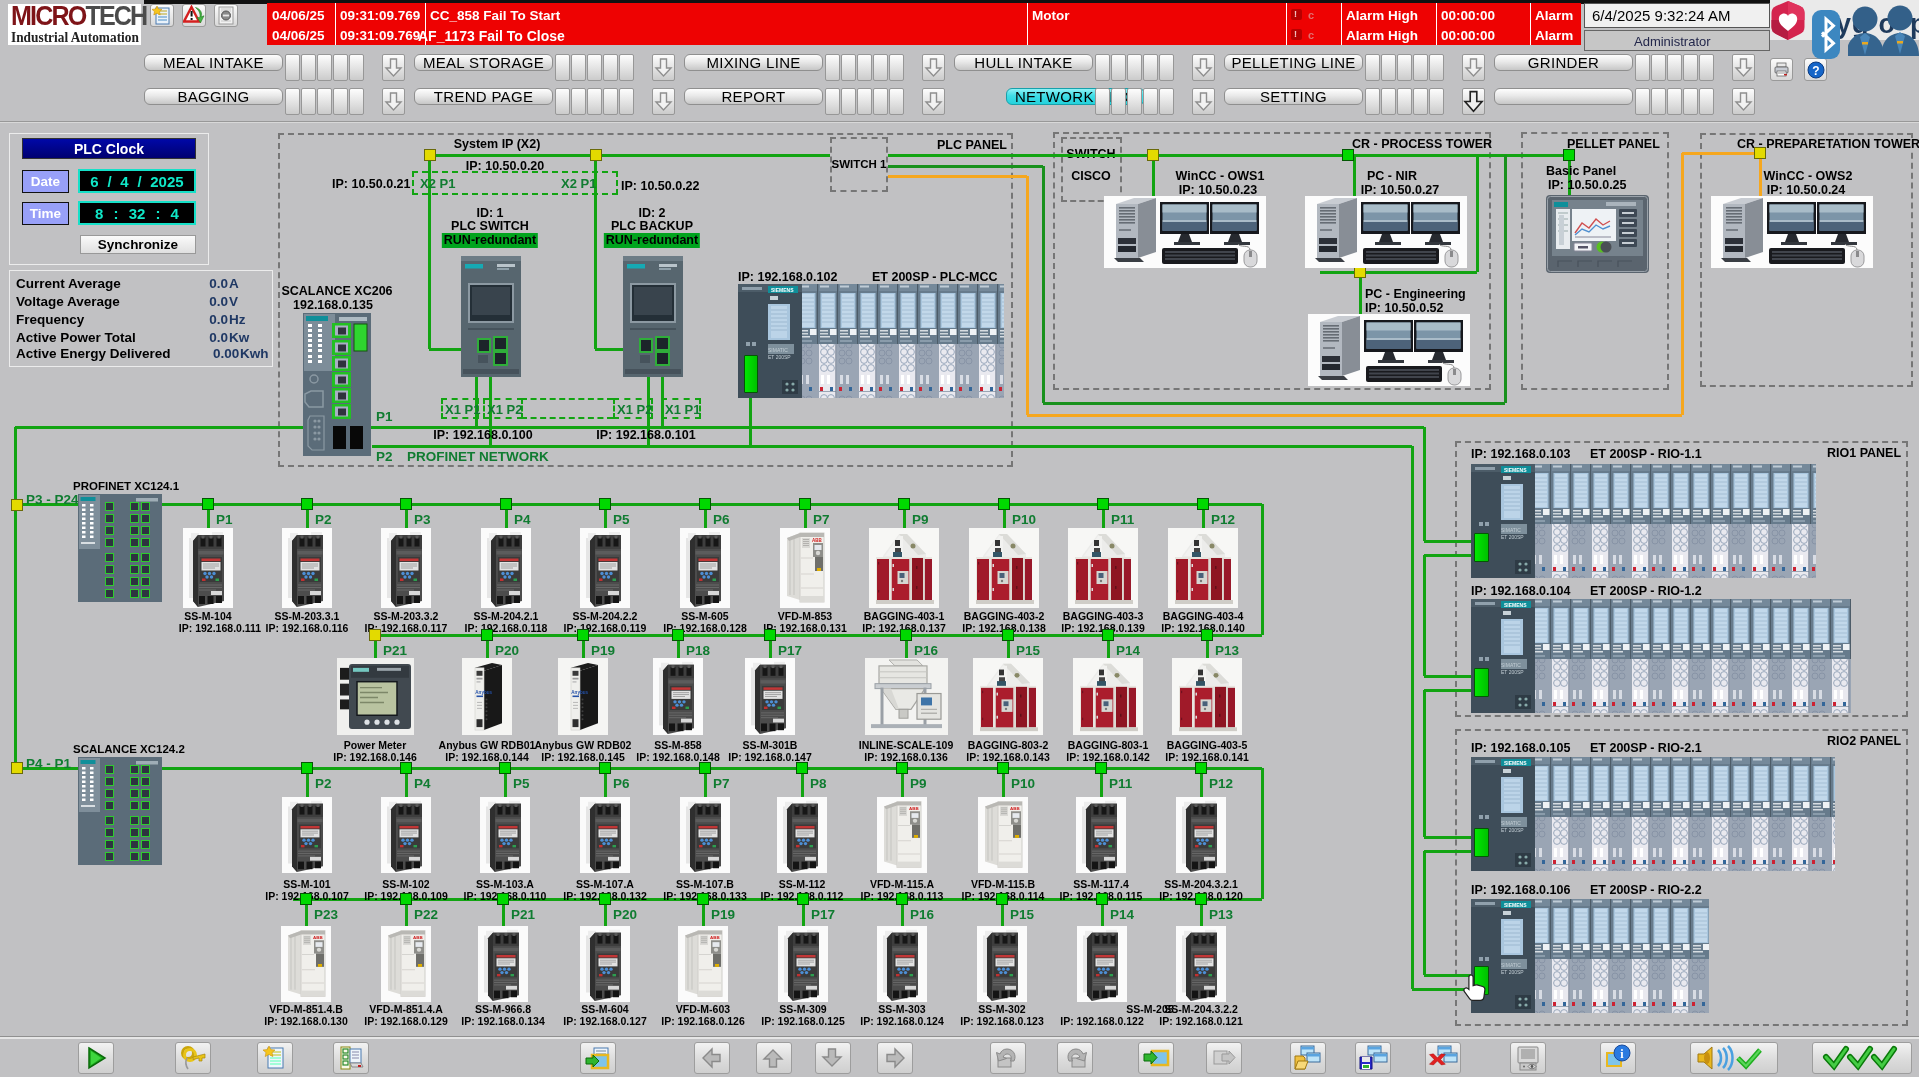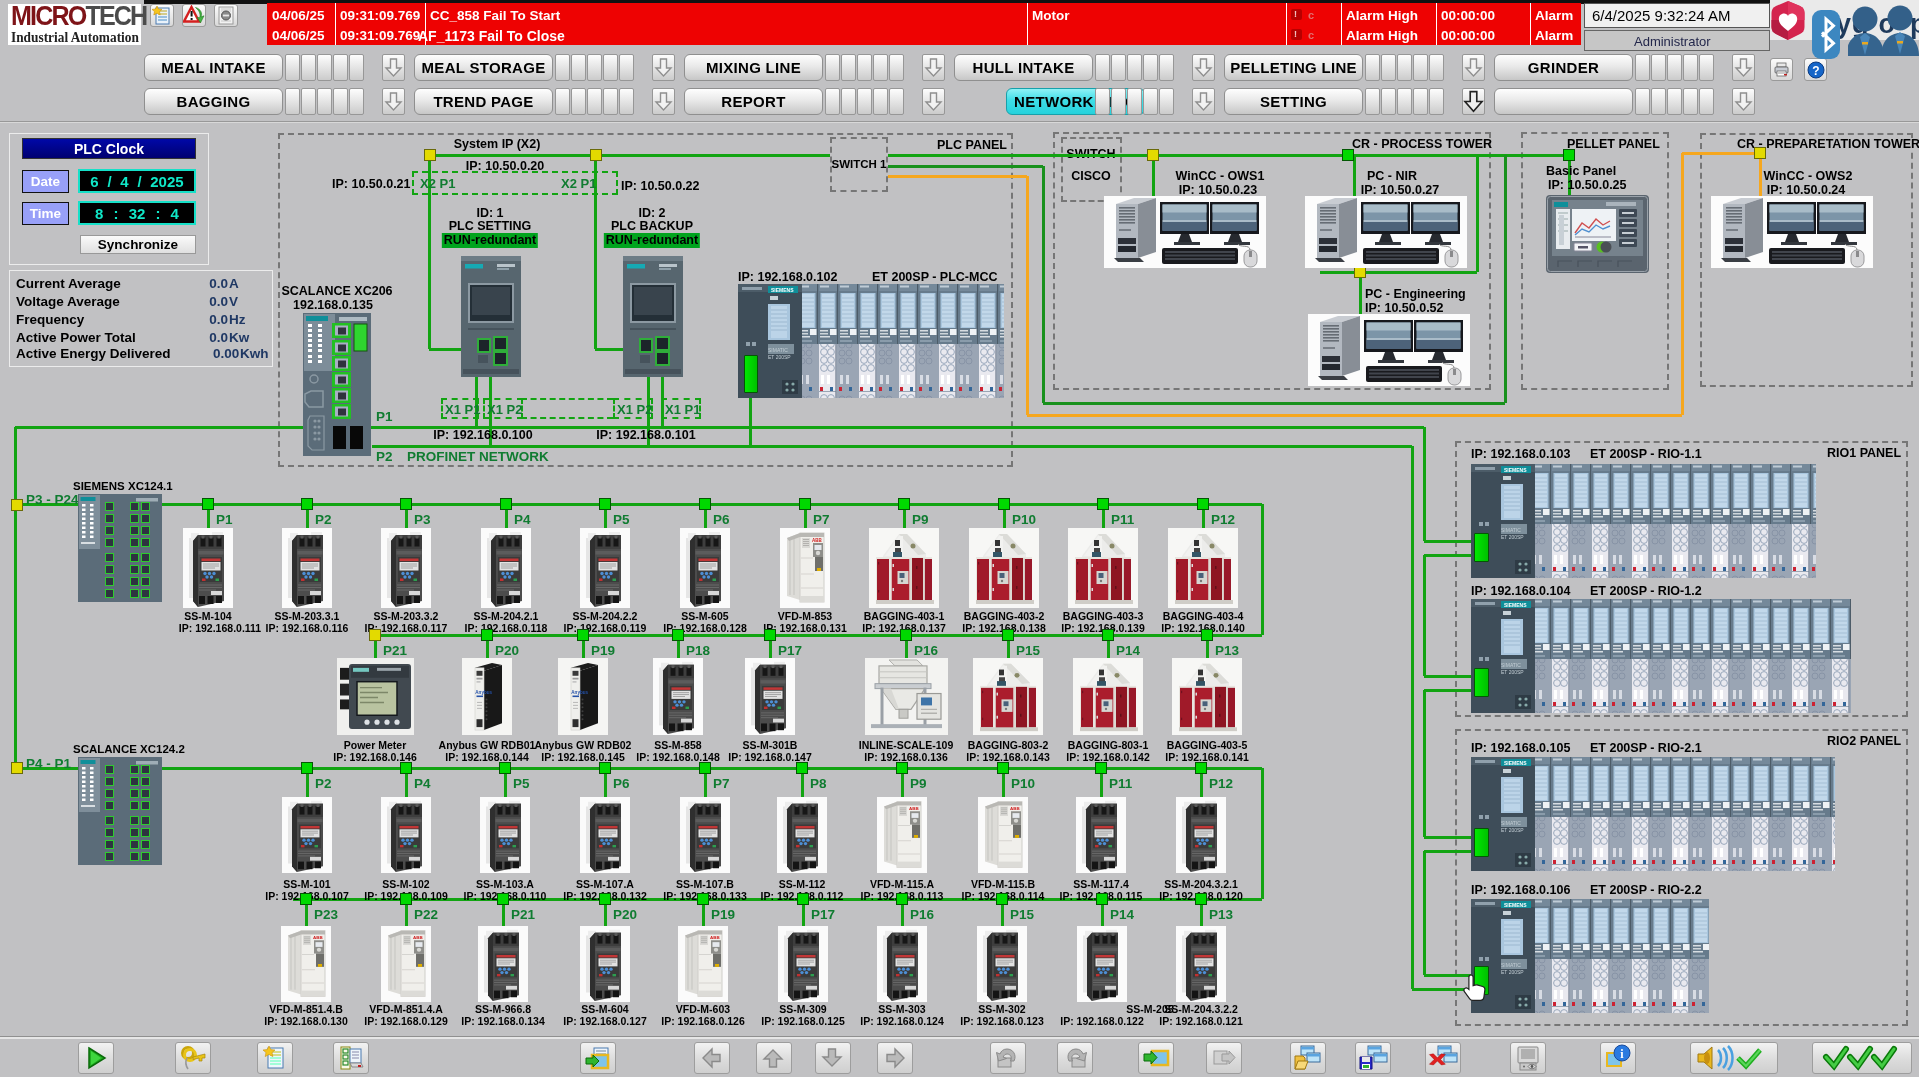--- a/index.html
+++ b/index.html
@@ -9,21 +9,21 @@
 .lnd{position:absolute;background:#18911c}
 .sq{position:absolute;width:12px;height:12px;background:#00d900;border:1px solid #035703}
 .sqy{background:#e3da00;border-color:#6a6a08}
 .pl{position:absolute;color:#107c31;font-weight:700;font-size:13.5px;white-space:nowrap;line-height:1}
 .lbl{position:absolute;color:#000;font-weight:700;font-size:10.5px;white-space:nowrap;line-height:1;transform:translateX(-50%)}
 .tl{position:absolute;color:#000;font-weight:700;font-size:12.5px;white-space:nowrap;line-height:1}
 .tlc{position:absolute;color:#000;font-weight:700;font-size:12.5px;white-space:nowrap;line-height:1;transform:translateX(-50%)}
 .dash{position:absolute;border:2px dashed #767676}
 .dashg{position:absolute;border:2px dashed #12a412}
 .gl{position:absolute;color:#107c31;font-weight:700;font-size:12px;white-space:nowrap;line-height:1}
-.nbtn{position:absolute;width:139px;height:27px;background:linear-gradient(#fefefe,#e9e9e9 45%,#cdcdcd 90%,#c6c6c6);border:1px solid #8f8f8f;border-radius:6px;display:flex;align-items:center;justify-content:center;font-weight:700;font-size:15px;color:#000;letter-spacing:.3px}
+.nbtn{position:absolute;width:139px;height:17px;background:linear-gradient(#fefefe,#e9e9e9 45%,#cdcdcd 90%,#c6c6c6);border:1px solid #8f8f8f;border-radius:6px;display:flex;align-items:center;justify-content:center;font-weight:400;font-size:15px;color:#000;letter-spacing:.3px}
 .seg{position:absolute;width:15px;height:27px;background:linear-gradient(#fdfdfd,#e7e7e7 45%,#cbcbcb);border:1px solid #979797;border-radius:2px}
 .abtn{position:absolute;width:23px;height:27px;background:linear-gradient(#fdfdfd,#e7e7e7 45%,#cbcbcb);border:1px solid #979797;border-radius:2px;display:flex;align-items:center;justify-content:center}
 .tb{position:absolute;top:1042px;width:36px;height:32px;background:linear-gradient(#f2f2f2,#dadada 60%,#cfcfcf);border:1px solid #9d9d9d;border-radius:3px;display:flex;align-items:center;justify-content:center}
 .conn{position:absolute;background:linear-gradient(90deg,#00e800,#00c000);border:1px solid #045604;border-radius:1px}
 .wt{color:#fff;font-weight:700;font-size:13.5px;position:absolute;white-space:nowrap;line-height:1}
 </style></head><body>
 <svg width="0" height="0" style="position:absolute">
 <defs>
 <pattern id="pmtop" width="20" height="60" patternUnits="userSpaceOnUse">
  <rect width="20" height="60" fill="#677b8c"></rect>
@@ -1050,21 +1050,21 @@
     <use href="#ss"></use>
   </svg>
 <div class="lbl" style="left:1201px;top:1004px">SS-M-204.3.2.2</div>
 <div class="lbl" style="left:1201px;top:1016px">IP: 192.168.0.121</div>
 <div class="pl" style="left:1209px;top:908px;font-size:13.5px">P13</div>
 <div class="tlc" style="left:337px;top:285px">SCALANCE XC206</div>
 <div class="tlc" style="left:333px;top:299px">192.168.0.135</div>
 <svg class="ab" style="left:303px;top:313px" width="68" height="143">
     <use href="#xc206"></use>
   </svg>
-<div class="tl" style="left:73px;top:481px;font-size:11.5px">SIEMENS XC124.1</div>
+<div class="tl" style="left:73px;top:481px;font-size:11.5px">PROFINET XC124.1</div>
 <svg class="ab" style="left:78px;top:494px" width="84" height="108">
     <use href="#xc124"></use>
   </svg>
 <div class="tl" style="left:73px;top:744px;font-size:11.5px">SCALANCE XC124.2</div>
 <svg class="ab" style="left:78px;top:757px" width="84" height="108">
     <use href="#xc124"></use>
   </svg>
 <div class="ab" style="left:105px;top:502px;width:9px;height:9px;background:#2e3440;border:1.5px solid #2ecc2e"></div>
 <div class="ab" style="left:130px;top:502px;width:9px;height:9px;background:#2e3440;border:1.5px solid #2ecc2e"></div>
 <div class="ab" style="left:141px;top:502px;width:9px;height:9px;background:#2e3440;border:1.5px solid #2ecc2e"></div>
@@ -1114,21 +1114,21 @@
 <div class="ab" style="left:130px;top:852px;width:9px;height:9px;background:#2e3440;border:1.5px solid #2ecc2e"></div>
 <div class="ab" style="left:141px;top:852px;width:9px;height:9px;background:#2e3440;border:1.5px solid #2ecc2e"></div>
 <div class="tlc" style="left:497px;top:138px">System IP (X2)</div>
 <div class="tlc" style="left:505px;top:160px">IP: 10.50.0.20</div>
 <div class="tl" style="left:332px;top:178px">IP: 10.50.0.21</div>
 <div class="tl" style="left:621px;top:180px">IP: 10.50.0.22</div>
 <div class="dashg" style="left:412px;top:171px;width:206px;height:24px"></div>
 <div class="gl" style="left:420px;top:177px;font-size:13px">X2 P1</div>
 <div class="gl" style="left:561px;top:177px;font-size:13px">X2 P1</div>
 <div class="tlc" style="left:490px;top:207px">ID: 1</div>
-<div class="tlc" style="left:490px;top:220px">PLC SETTING</div>
+<div class="tlc" style="left:490px;top:220px">PLC SWITCH</div>
 <div class="tlc" style="left:652px;top:207px">ID: 2</div>
 <div class="tlc" style="left:652px;top:220px">PLC BACKUP</div>
 <div class="tlc" style="left:490px;top:233px;background:#00a41e;padding:1px 2px">RUN-redundant</div>
 <div class="tlc" style="left:652px;top:233px;background:#00a41e;padding:1px 2px">RUN-redundant</div>
 <svg class="ab" style="left:461px;top:256px" width="60" height="121">
     <use href="#plc"></use>
   </svg>
 <svg class="ab" style="left:623px;top:256px" width="60" height="121">
     <use href="#plc"></use>
   </svg>

